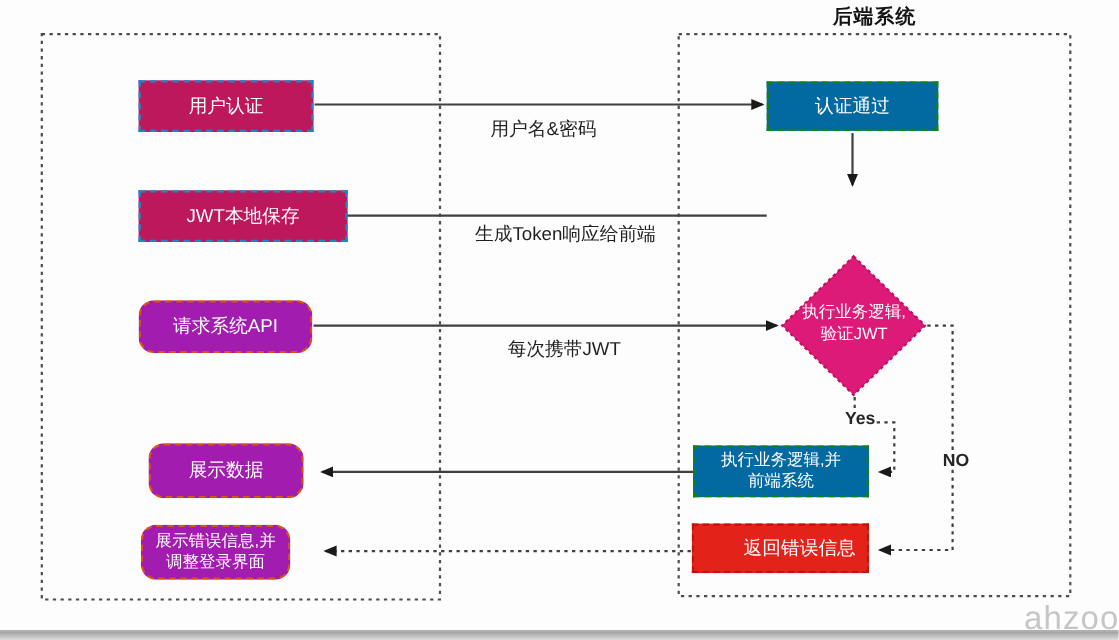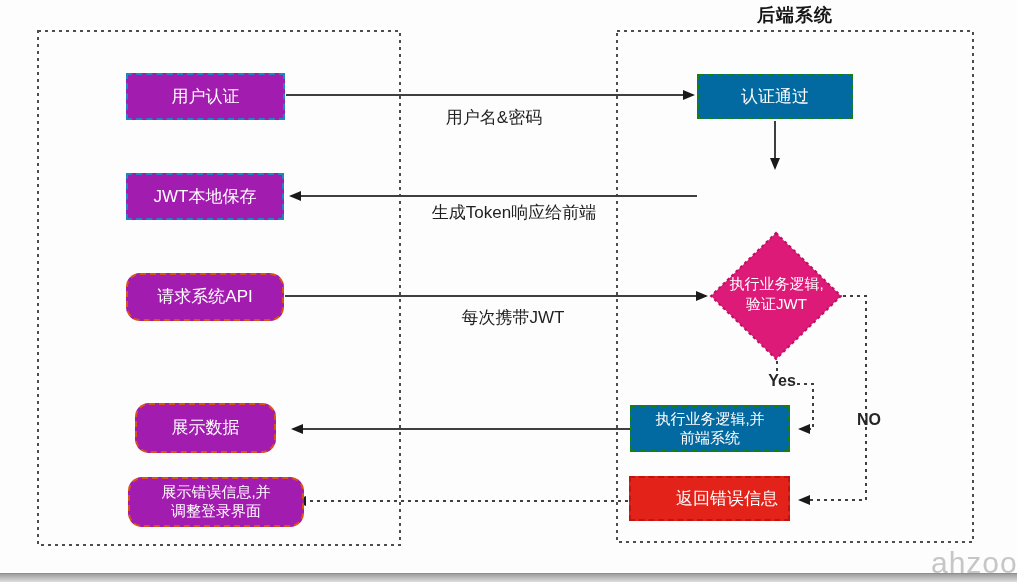--- a/index.html
+++ b/index.html
@@ -25,21 +25,21 @@
     display:flex;flex-direction:column;align-items:center;justify-content:center;
     box-sizing:border-box;
     color:#fff;
     font-size:17px;
     text-align:center;
     border:2px dashed;
     background-clip:padding-box;
     line-height:1.25;
   }
   .node.small{font-size:15px;}
-  .node.blue{background:#a21caf;border-color:#1f86c4;}
+  .node.blue{background:#be185d;border-color:#1f86c4;}
   .node.green{background:#0369a1;border-color:#168016;}
   .node.orange{background:#a21caf;border-color:#da540e;border-radius:14px;}
   .node.red{background:#e3221a;border-color:#bf1510;}
   .diamond-label{
     position:absolute;
     color:#fff;font-size:15px;line-height:1.3;
     text-align:center;
   }
   .edge-label{
     position:absolute;
@@ -54,24 +54,24 @@
     letter-spacing:1px;
   }
   .bottom-bar{
     position:absolute;left:0;right:0;bottom:0;height:8px;
     background:linear-gradient(#9e9e9e,#dedede);
     border-top:1px solid #8f8f8f;
   }
 
   
   #n-user-auth   {left:126px;top:73px; width:159px;height:47px;}
-  #n-jwt-save    {left:126px;top:173px;width:158px;height:47px;}
+  #n-jwt-save    {left:126px;top:173px;width:190px;height:47px;}
   #n-request-api {left:126px;top:273px;width:158px;height:48px;}
   #n-show-data   {left:135px;top:403px;width:141px;height:50px;}
-  #n-show-error  {left:128px;top:477px;width:176px;height:50px;}
+  #n-show-error  {left:128px;top:477px;width:136px;height:50px;}
   #n-auth-pass   {left:697px;top:74px; width:156px;height:45px;}
   #n-gen-jwt     {left:697px;top:173px;width:156px;height:48px;}
   #n-exec-logic  {left:630px;top:405px;width:160px;height:47px;}
   #n-return-error{left:629px;top:476px;width:161px;height:45px;padding-left:35px;}
   #diamond-text  {left:696px;top:274px;width:161px;}
 
   #t-frontend{left:38px; top:3px;width:362px;}
   #t-backend {left:617px;top:3px;width:356px;}
 
   #l-userpass {left:494px;top:106px;}

